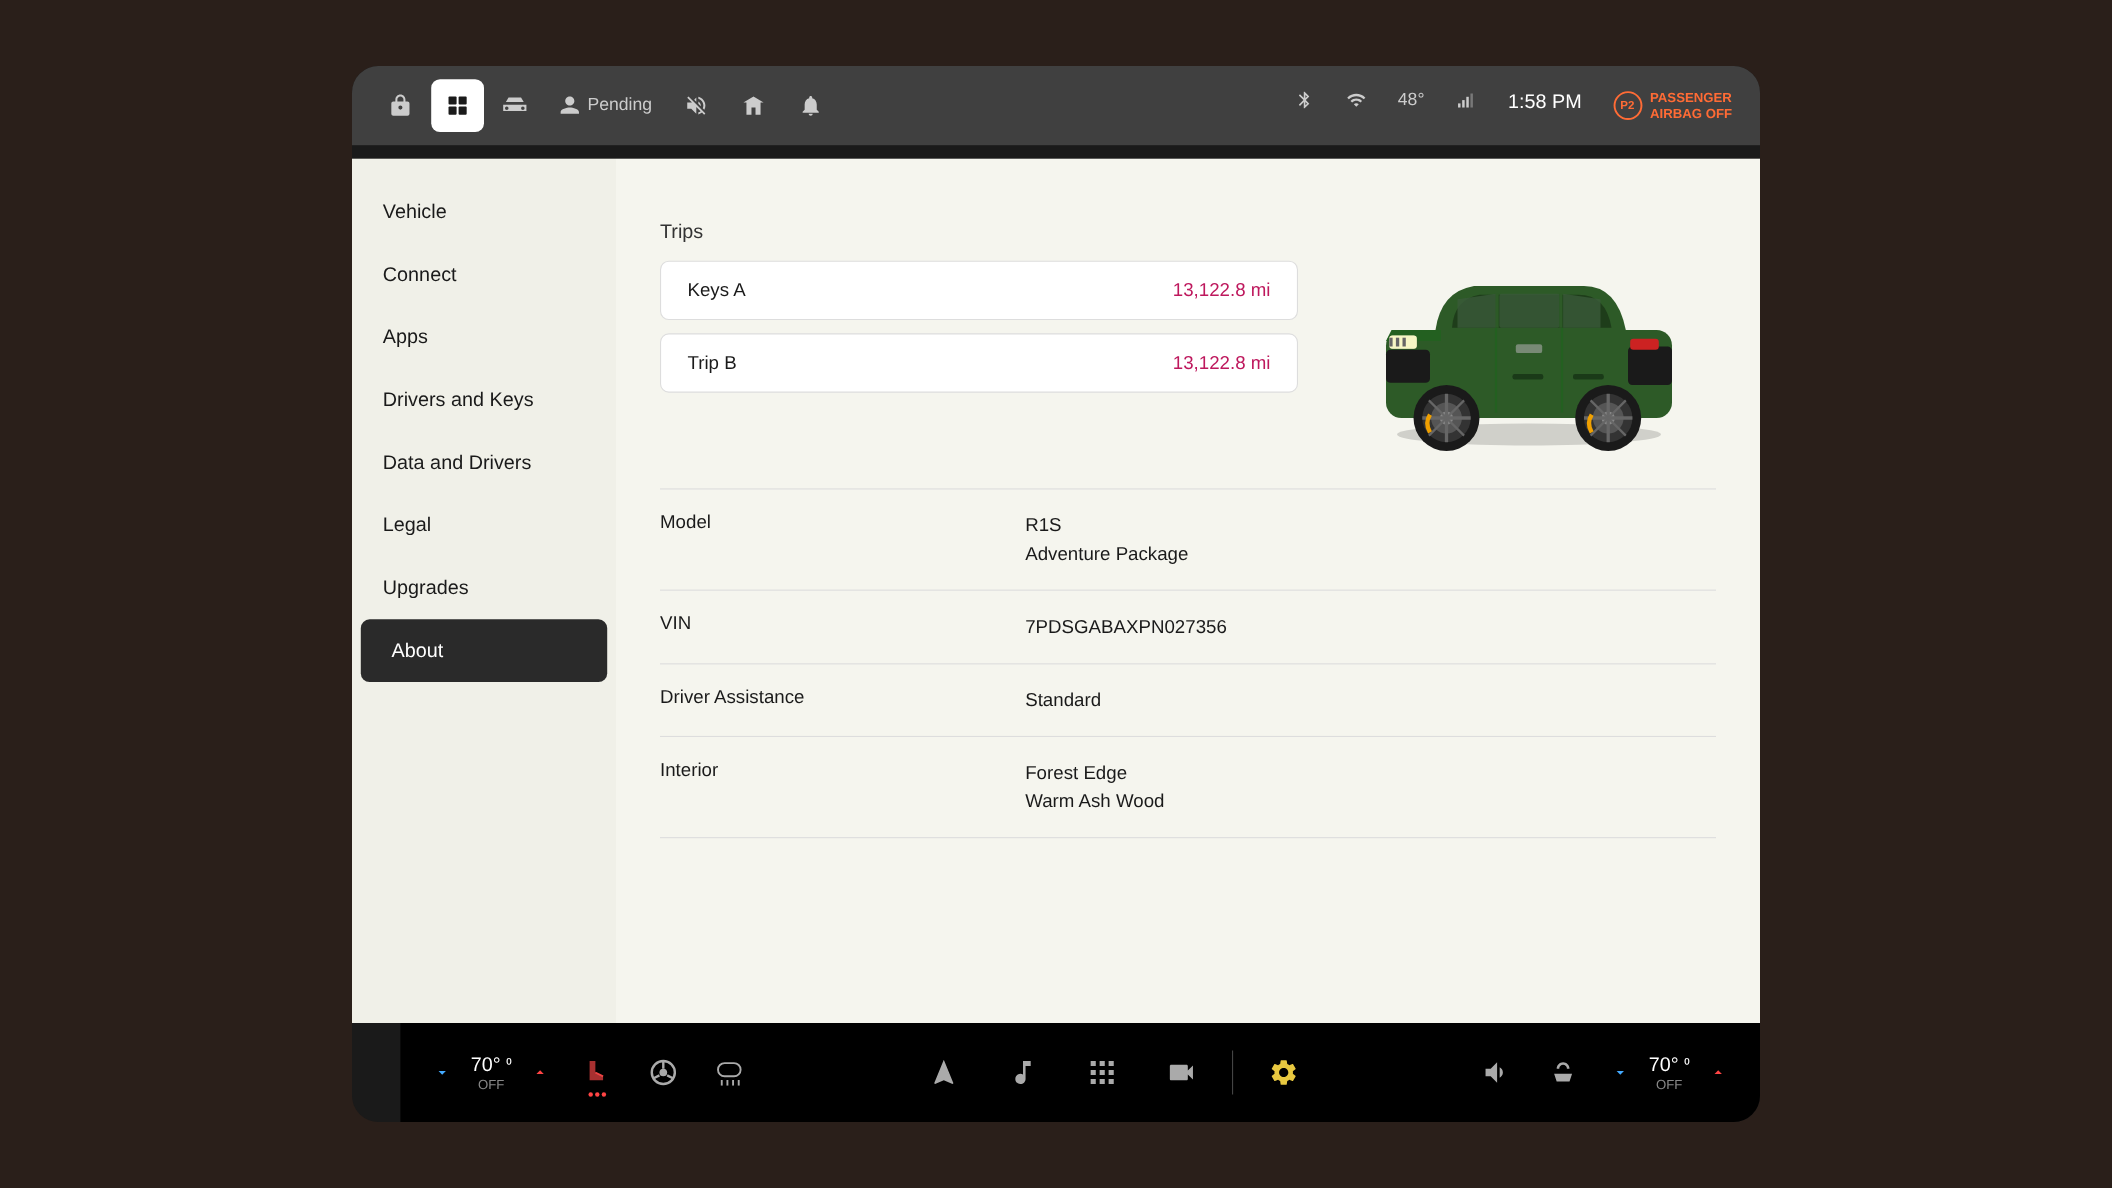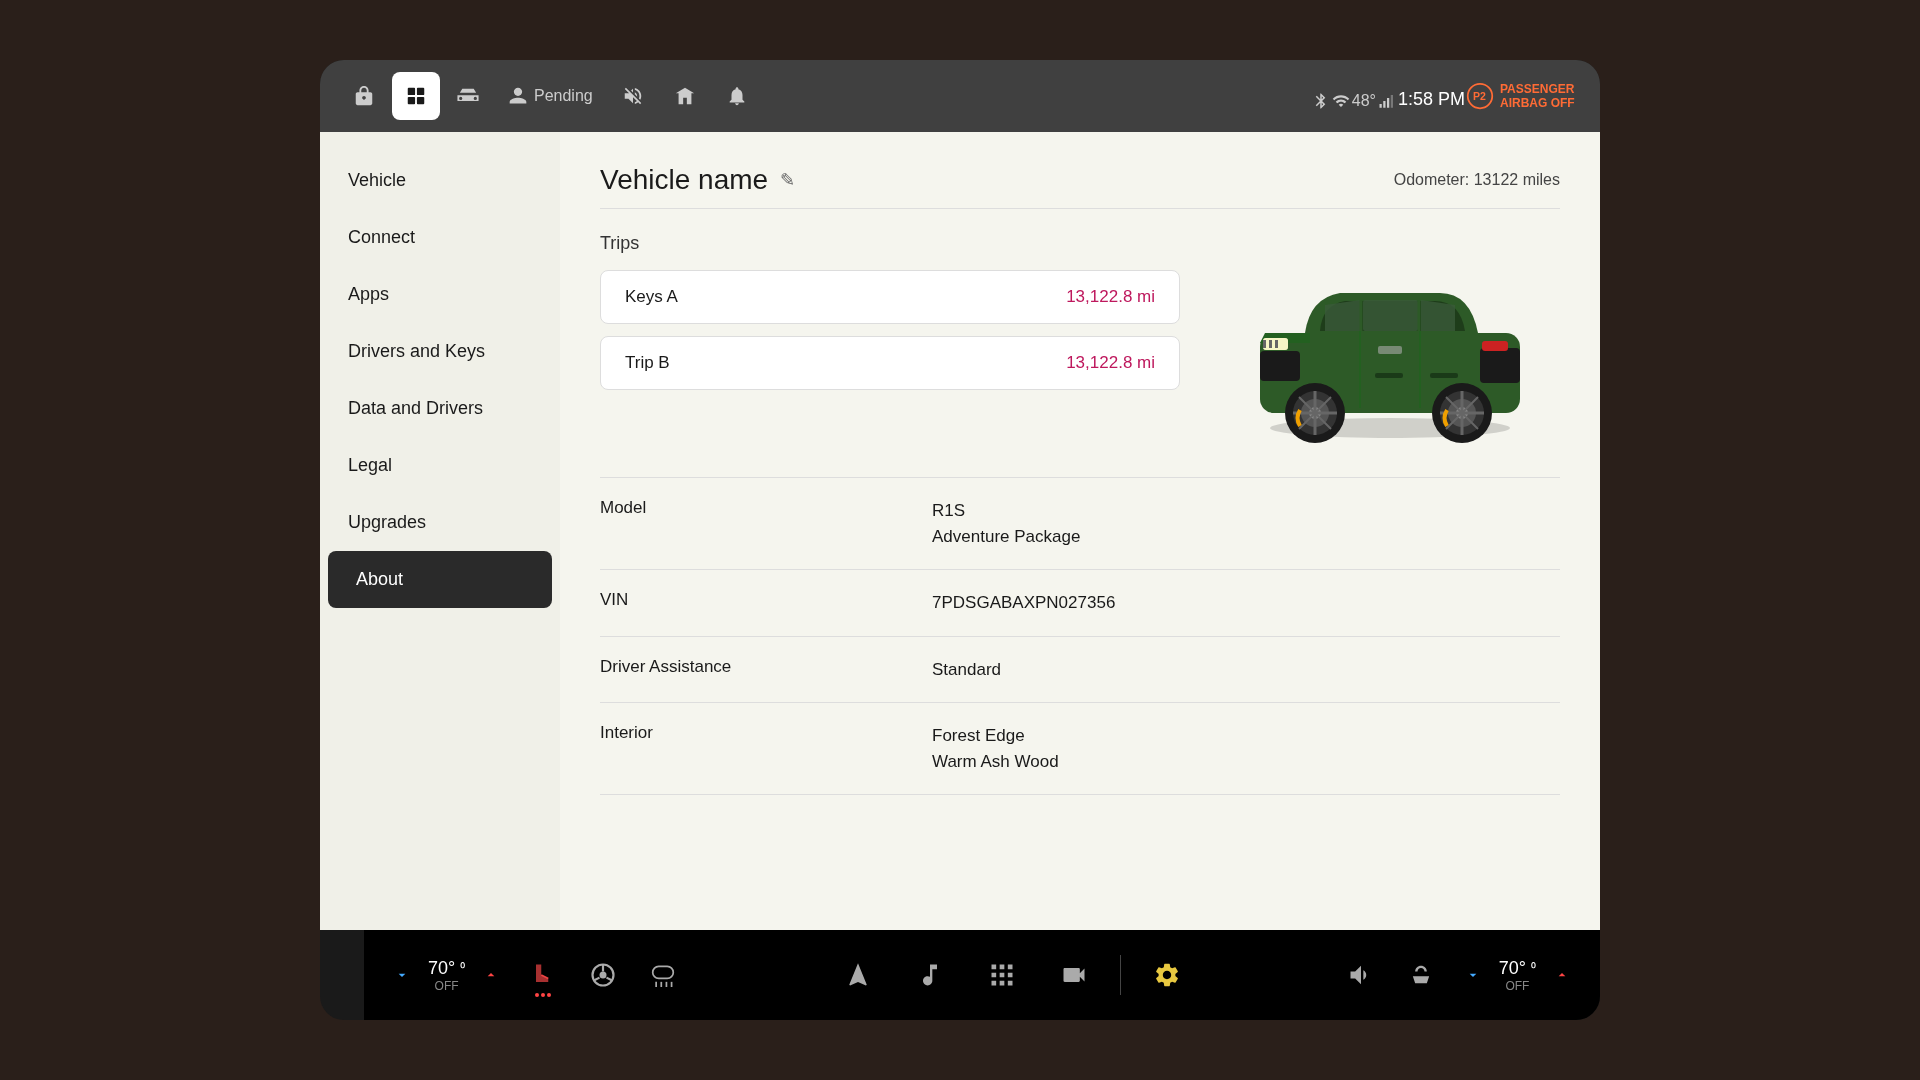--- a/index.html
+++ b/index.html
@@ -57,22 +57,22 @@
     .nav-pending {
       display: flex;
       align-items: center;
       gap: 6px;
       color: #ccc;
       font-size: 16px;
       padding: 8px 12px;
     }
     .top-bar-status {
       display: flex;
-      align-items: flex-end;
-      gap: 1px;
+      align-items: flex-start;
+      gap: 28px;
       color: #ccc;
       font-size: 15px;
     }
     .status-item {
       display: flex;
       align-items: center;
       gap: 4px;
     }
     .time {
       font-size: 18px;
@@ -85,20 +85,21 @@
       gap: 6px;
       color: #ff6b35;
       font-size: 13px;
       font-weight: bold;
     }
     
     .main-area {
       display: flex;
       flex: 1;
       overflow: hidden;
+      margin-top: 12px;
     }
     
     .sidebar {
       width: 240px;
       background: #f0f0e8;
       padding: 20px 0;
       display: flex;
       flex-direction: column;
       gap: 0;
       flex-shrink: 0;
@@ -416,27 +417,20 @@
       <div class="sidebar-item">
         <span>Upgrades</span>
       </div>
       <div class="sidebar-item active">
         <span>About</span>
       </div>
     </div>
 
     <div class="content">
 
-      <div class="content-header">
-        <div class="vehicle-name-row">
-          <span class="vehicle-name">Vehicle name</span>
-          <span class="edit-icon">✎</span>
-        </div>
-        <span class="odometer">Odometer: 13122 miles</span>
-      </div>
 
       <div class="vehicle-section">
 
         <div class="trips-section">
           <div class="trips-title">Trips</div>
           <div class="trip-card">
             <span>Keys A</span>
             <span class="trip-value">13,122.8 mi</span>
           </div>
           <div class="trip-card">

